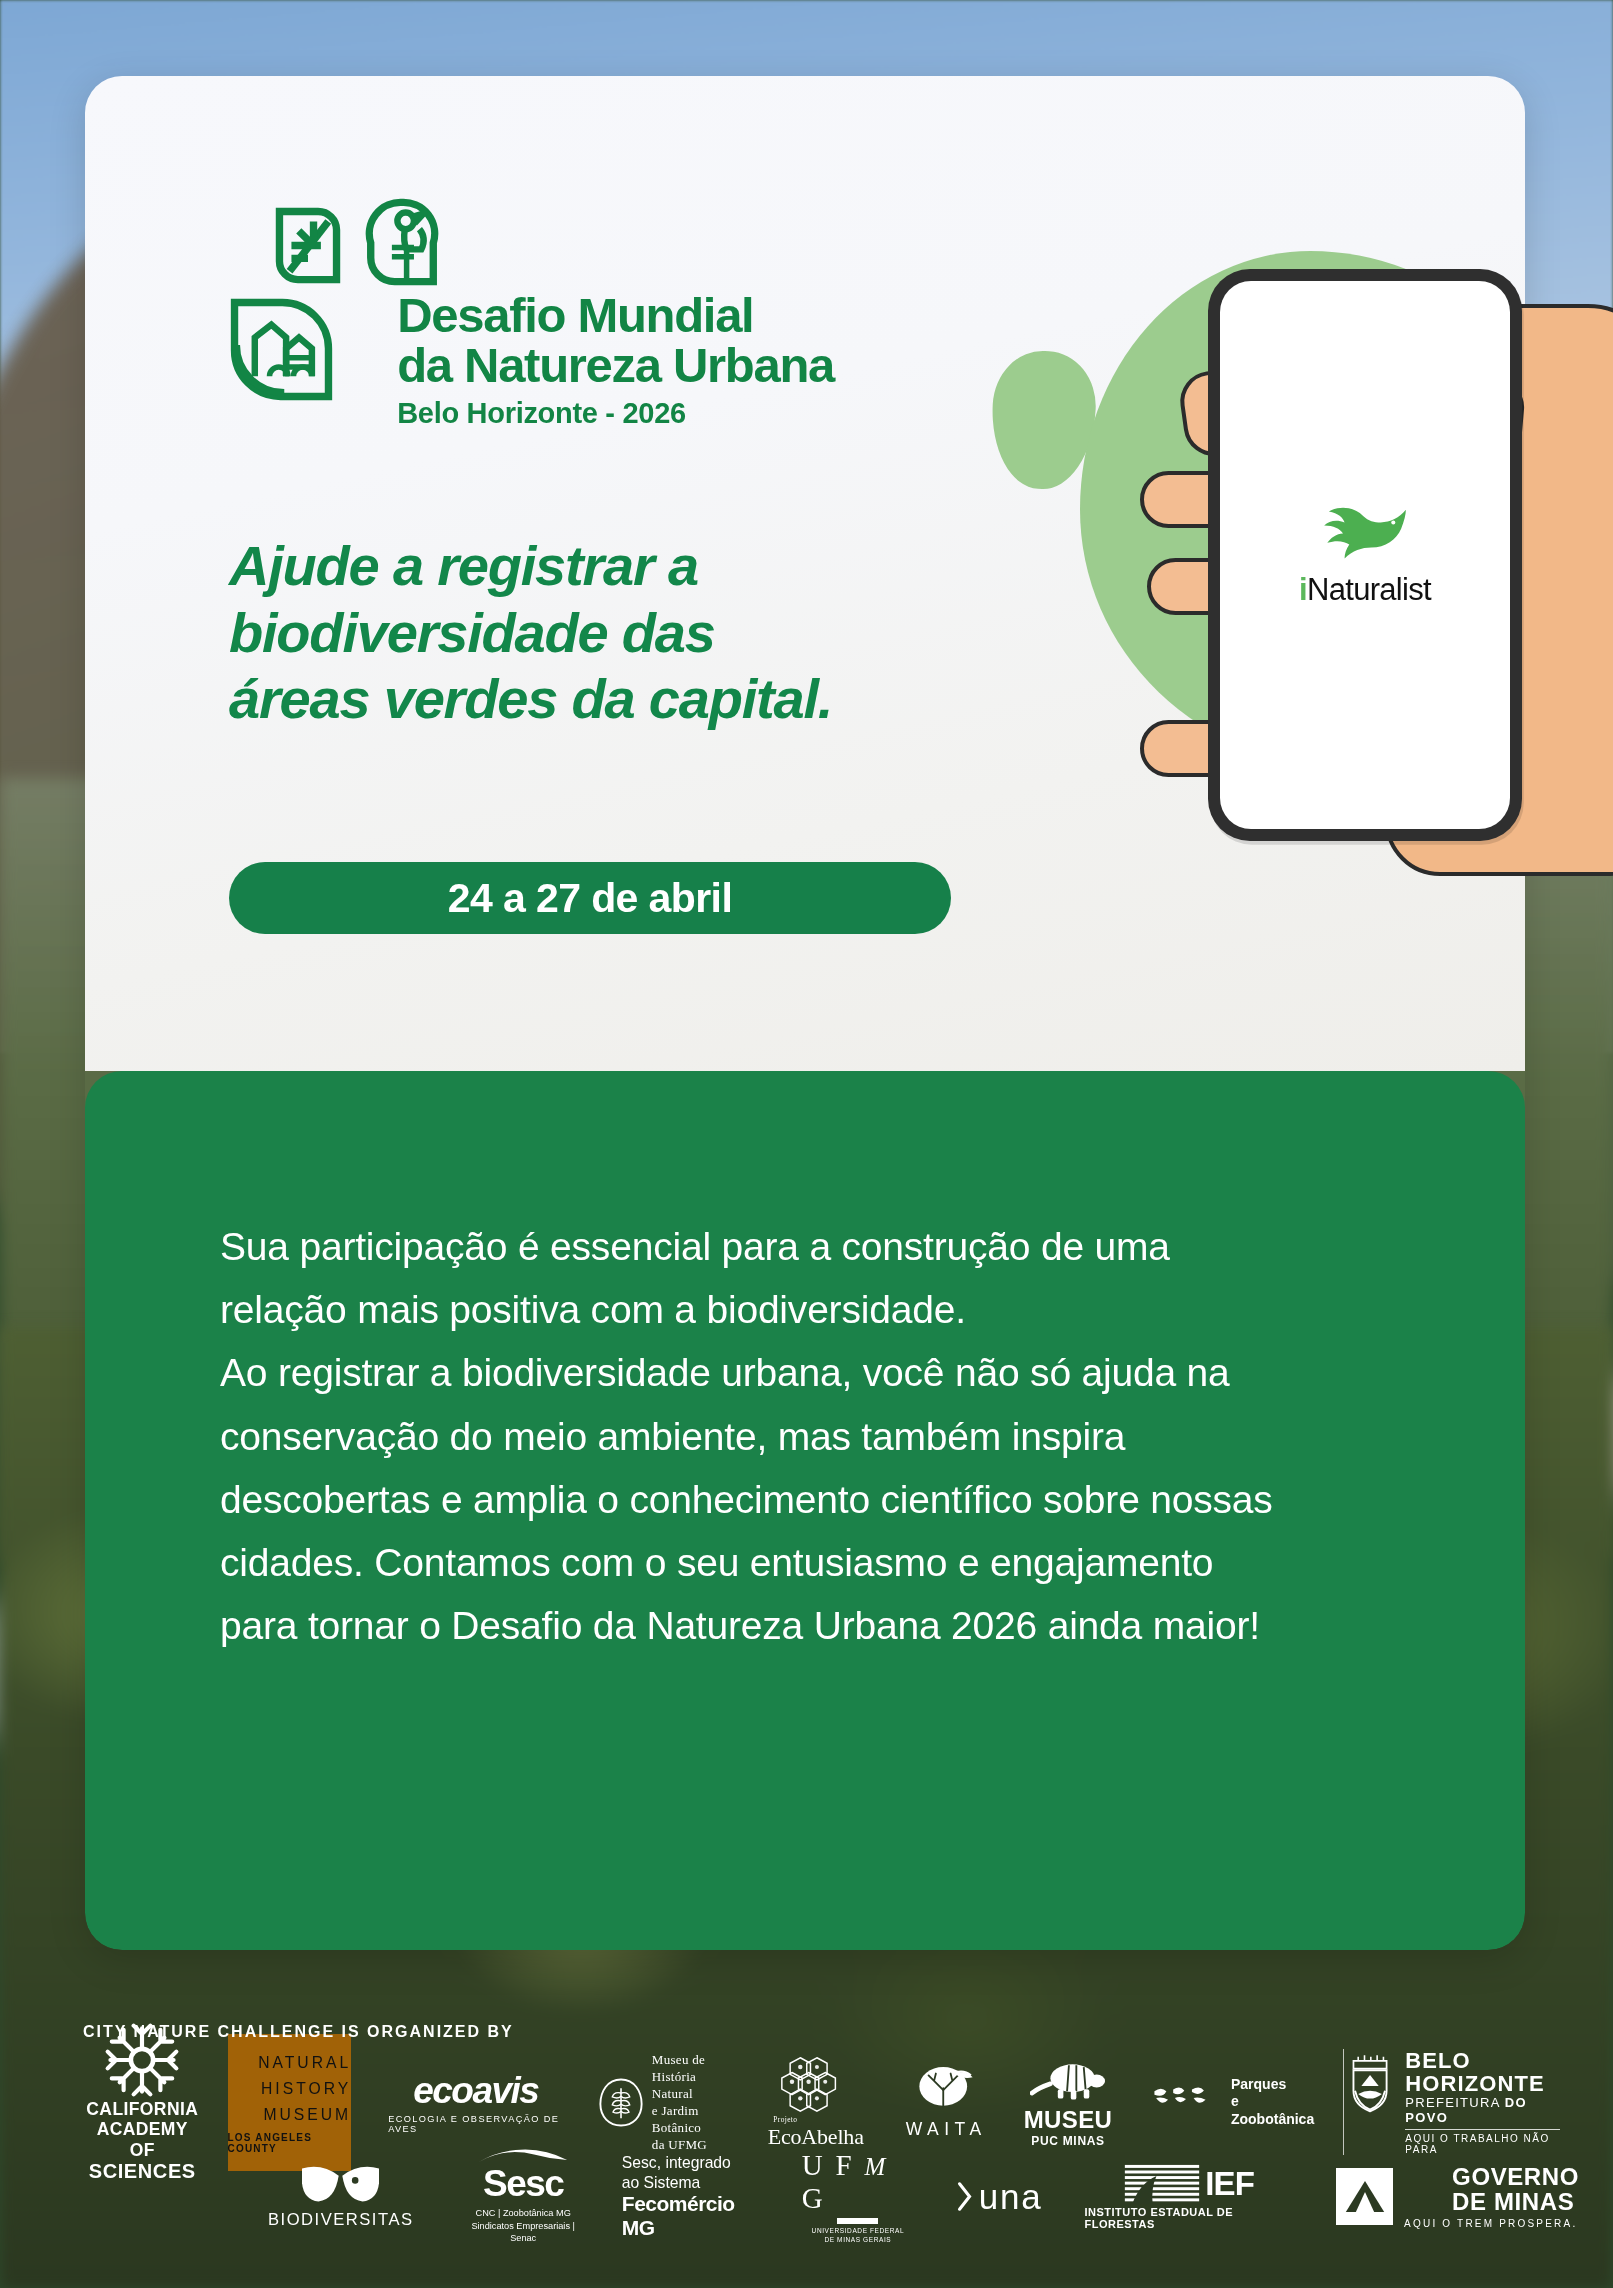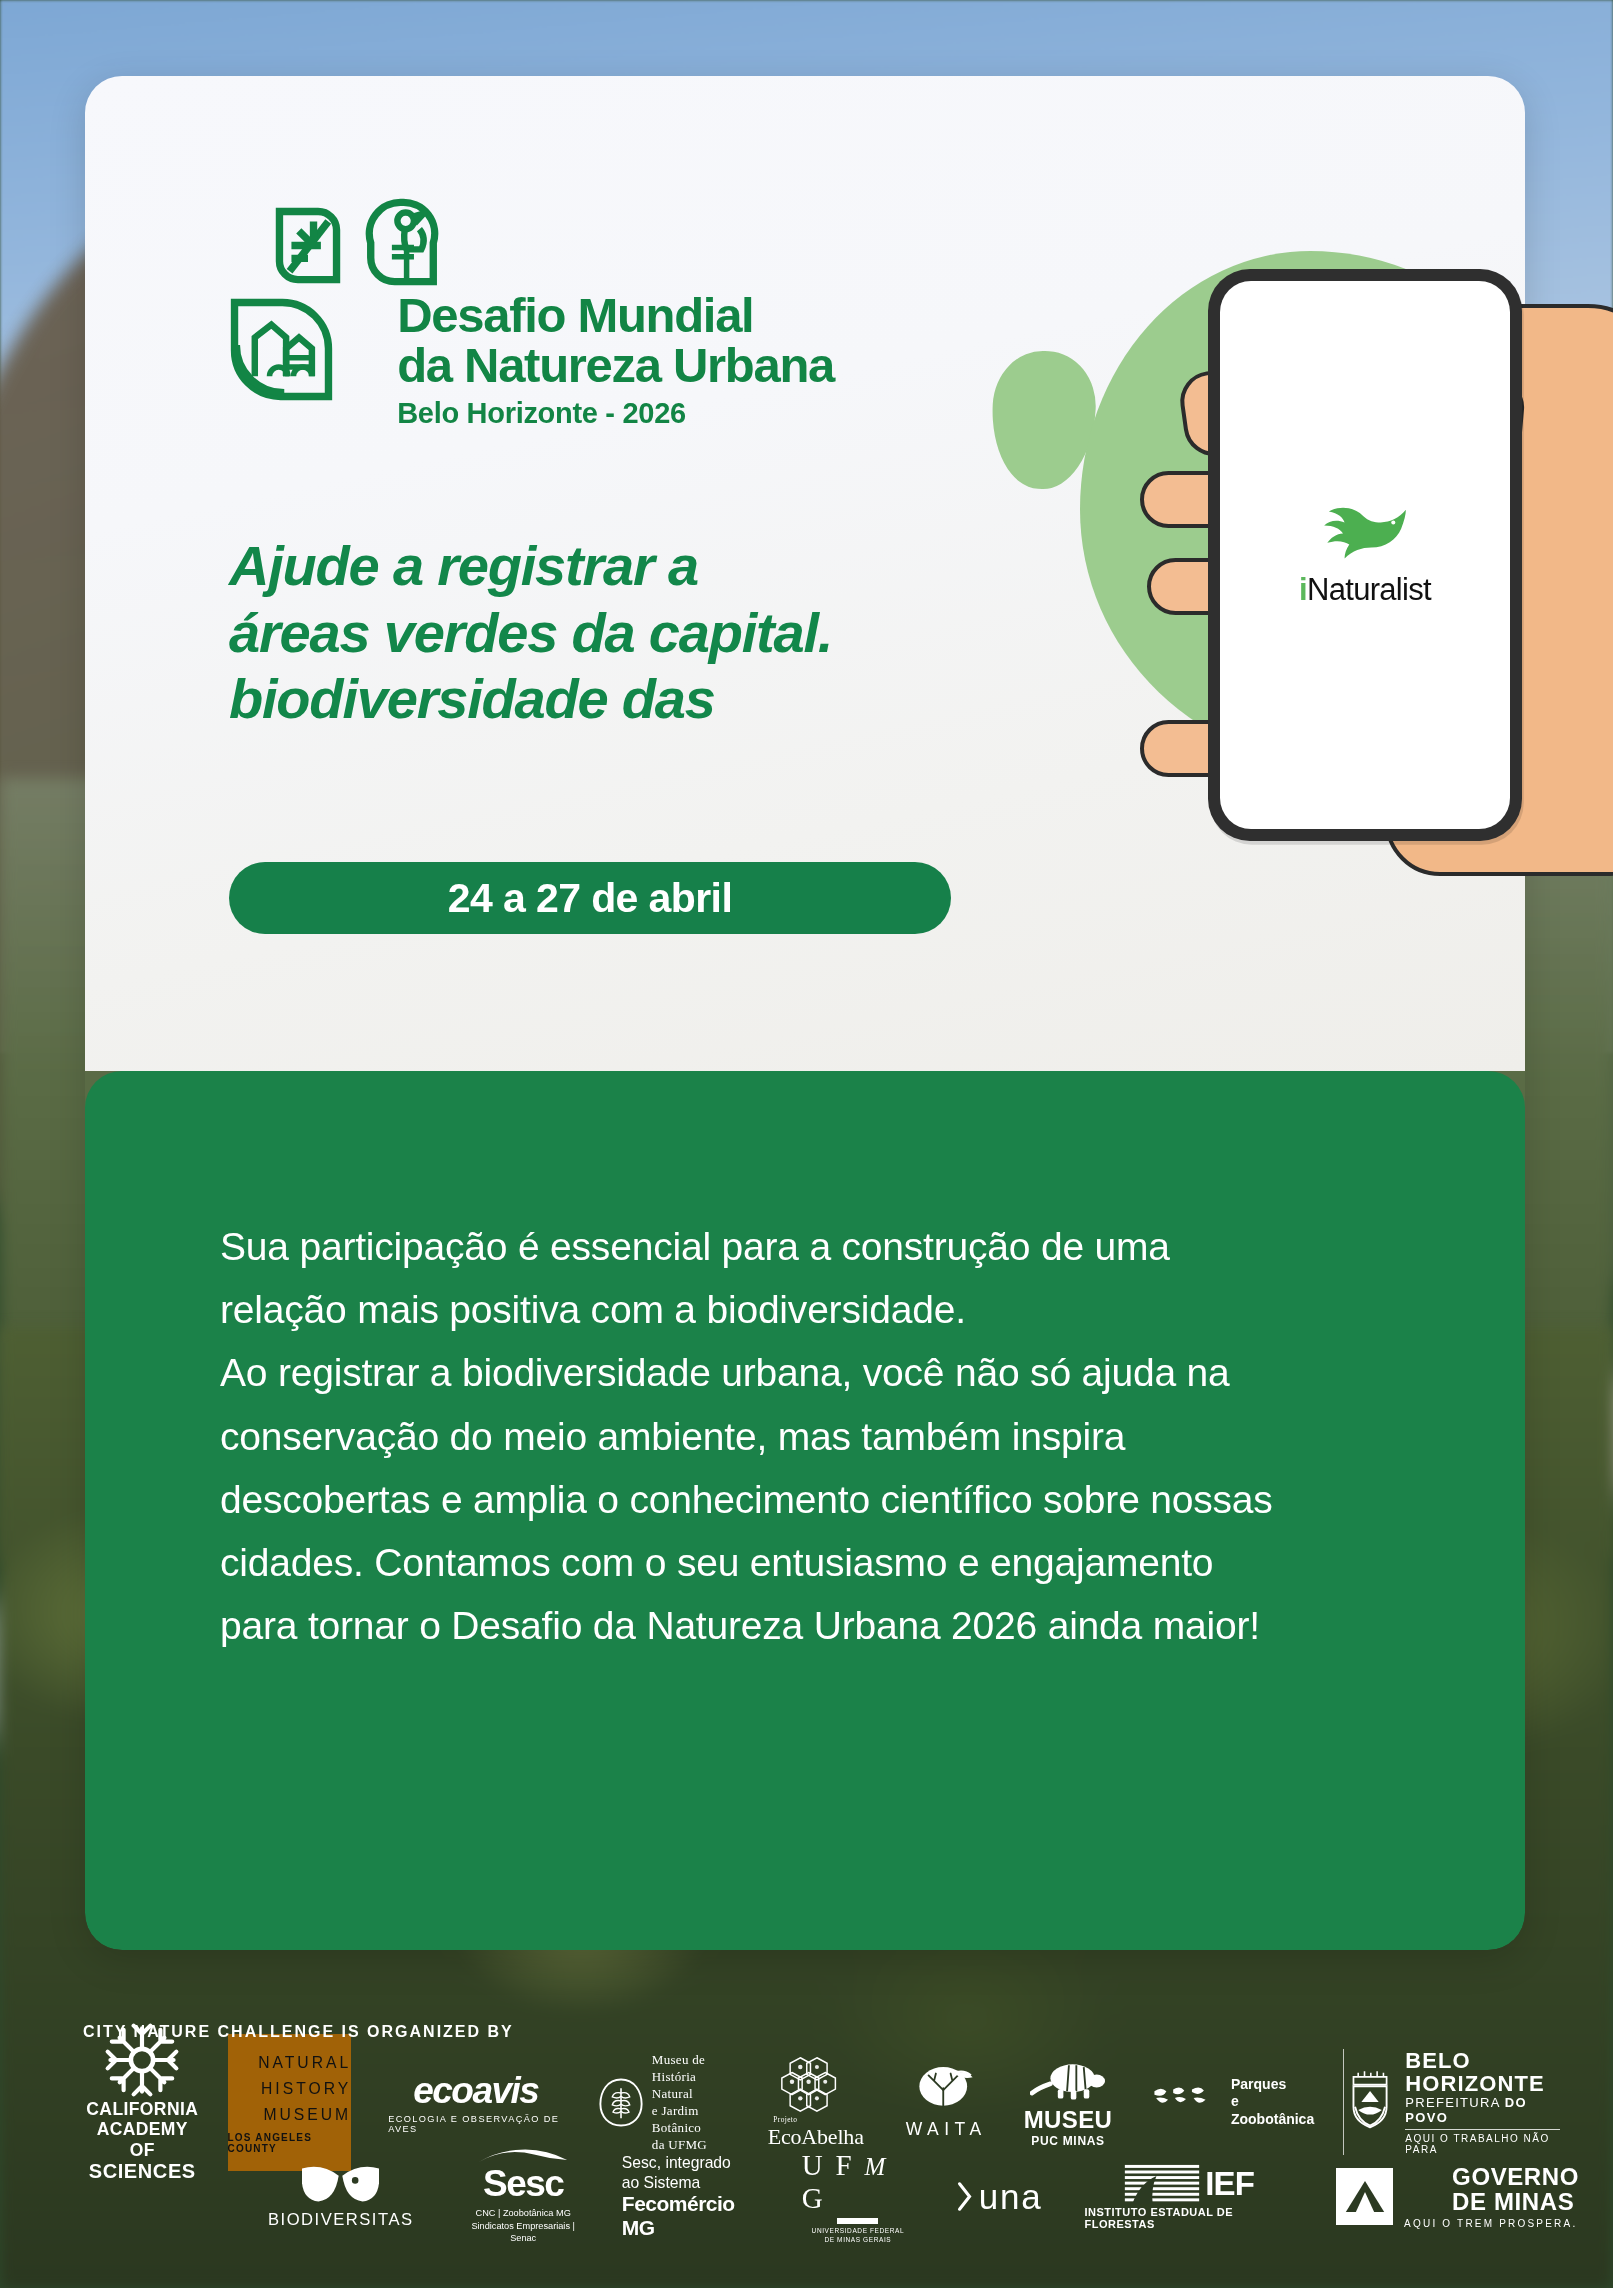--- a/index.html
+++ b/index.html
@@ -204,21 +204,21 @@
   
   .puc { margin-left:37px; display:flex; flex-direction:column; align-items:center; }
   .puc-n { font-size:24px; font-weight:800; letter-spacing:0.4px; }
   .puc-s { font-size:12px; font-weight:600; letter-spacing:0.7px; }
 
   
   .par { margin-left:39px; display:flex; align-items:center;gap:10px; }
   .par-t { font-size:14px; font-weight:700; line-height:1.24; margin-left:6.5px; }
 
   
-  .pbh { margin-left:24px; display:flex; align-items:center; border-left:1.8px solid rgba(255,255,255,.7); }
+  .pbh { margin-left:24px; display:flex; align-items:flex-start; border-left:1.8px solid rgba(255,255,255,.7); }
   .pbh-t { margin-left:9.2px; }
   .pbh-1 { font-size:22px; font-weight:800; letter-spacing:1.1px; line-height:1.05; }
   .pbh-2 { font-size:13px; letter-spacing:1.3px; font-weight:400; }
   .pbh-2 b { font-weight:800; }
   .pbh-3 { font-size:10px; letter-spacing:1.5px; border-top:0.9px solid rgba(255,255,255,.8); margin-top:3.7px; padding-top:3.7px; }
 
   
   .bio { display:flex; flex-direction:column; align-items:center; }
   .bio-n { font-size:16.6px; letter-spacing:1.5px; margin-top:3.7px; }
 
@@ -304,22 +304,22 @@
   </div>
   <div class="brand-text">
     <div class="brand-l1">Desafio Mundial</div>
     <div class="brand-l2">da Natureza Urbana</div>
     <div class="brand-sub">Belo Horizonte - 2026</div>
   </div>
 </div>
 
 <div class="headline">
   <div>Ajude a registrar a</div>
+  <div>biodiversidade das</div>
   <div>áreas verdes da capital.</div>
-  <div>biodiversidade das</div>
 </div>
 
 <div class="date-pill">24 a 27 de abril</div>
 
 <div class="illus">
   <div class="blob-small"></div>
   <div class="blob-big"></div>
   <div class="palm"></div>
   <div class="thumb"></div>
   <div class="phone">

